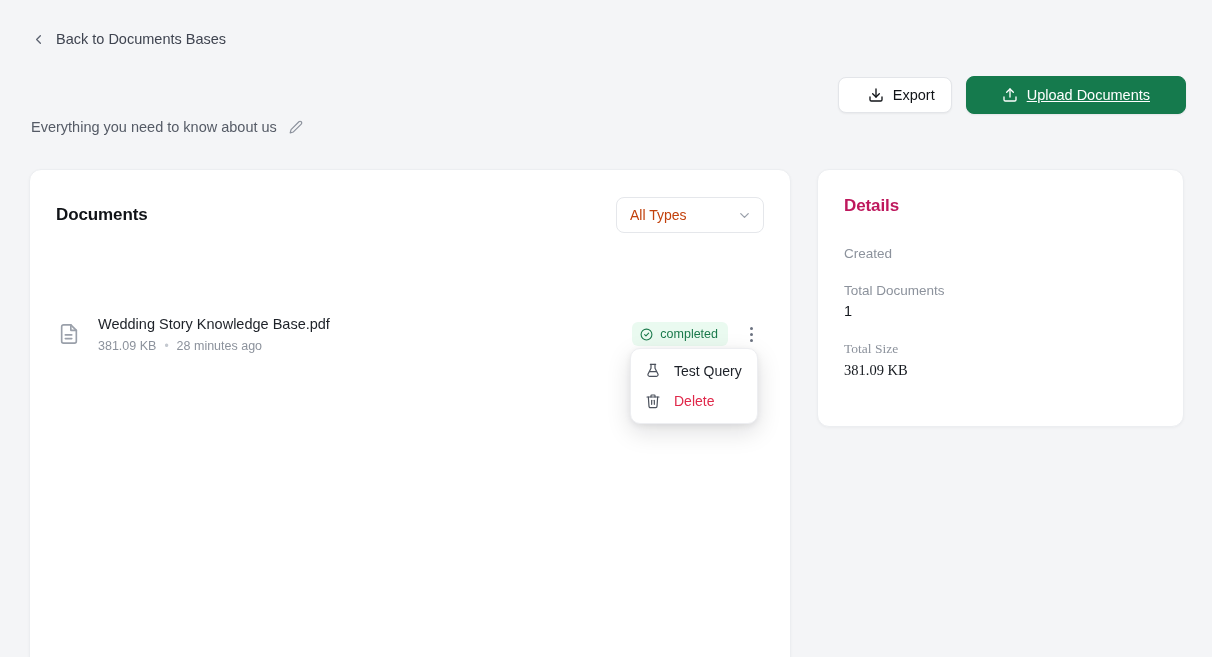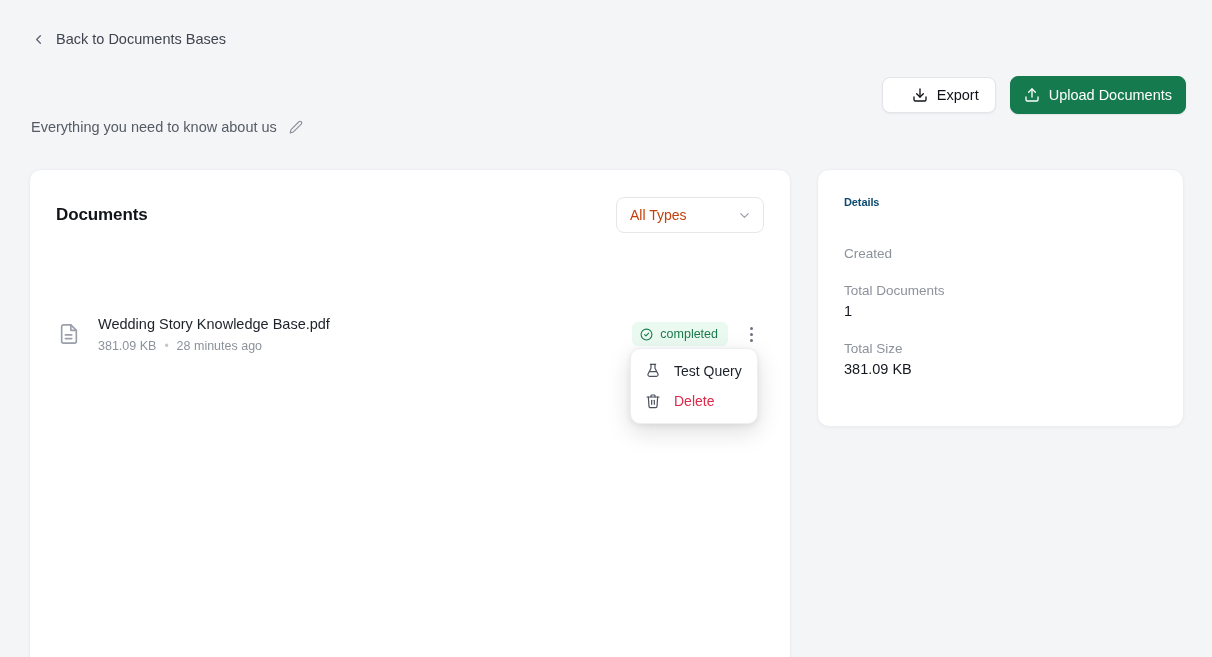--- a/index.html
+++ b/index.html
@@ -52,21 +52,21 @@
     font-size: 14.5px; cursor: pointer; white-space: nowrap;
   }
   .btn-secondary {
     background: #ffffff; border: 1px solid #e3e5e9; color: #101317;
     box-shadow: 0 1px 2px rgba(16,19,23,0.05);
     padding-left: 29px;
   }
   .btn-primary {
     background: #157a4d; border: 1px solid #157a4d; color: #ffffff;
     box-shadow: 0 1px 2px rgba(16,19,23,0.07);
-    padding: 0 13px; height: 38px;
+    padding: 0 35px; height: 38px; text-decoration: underline;
   }
   .btn .ico { display: flex; align-items: center; }
 
   
   .card {
     position: absolute; background: #ffffff;
     border: 1px solid #eceef1; border-radius: 12px;
     box-shadow: 0 1px 3px rgba(16,19,23,0.04);
   }
   #documents-card { left: 29px; top: 169px; width: 762px; height: 520px; }
@@ -127,25 +127,25 @@
     display: flex; align-items: center; gap: 13px;
     padding: 7px 14px; font-size: 14px; color: #1d2128; cursor: pointer;
   }
   .menu-item .ico { display: flex; align-items: center; width: 16px; color: #4b515c; }
   .menu-item.danger { color: #e0284a; }
   .menu-item.danger .ico { color: #4b515c; }
 
   
   .details-title {
     position: absolute; left: 26px; top: 26px;
-    font-size: 11px; font-weight: bold; color: #0c4a6e; letter-spacing: -0.1px;
+    font-size: 17px; font-weight: bold; color: #be185d; letter-spacing: -0.1px;
   }
   .details-list { position: absolute; left: 26px; top: 76px; right: 26px; }
   .detail-block { margin-bottom: 22px; }
-  .detail-block:last-child { margin-bottom: 0; }
+  .detail-block:last-child { margin-bottom: 0; font-family: Liberation Serif, serif; }
   .detail-label { font-size: 13.5px; color: #8c929c; margin-bottom: 5px; }
   .detail-value { font-size: 14.5px; color: #14181e; }
 </style>
 </head>
 <body>
 
 <div class="page">
 
   <div class="back-link">
     <span class="chev">

